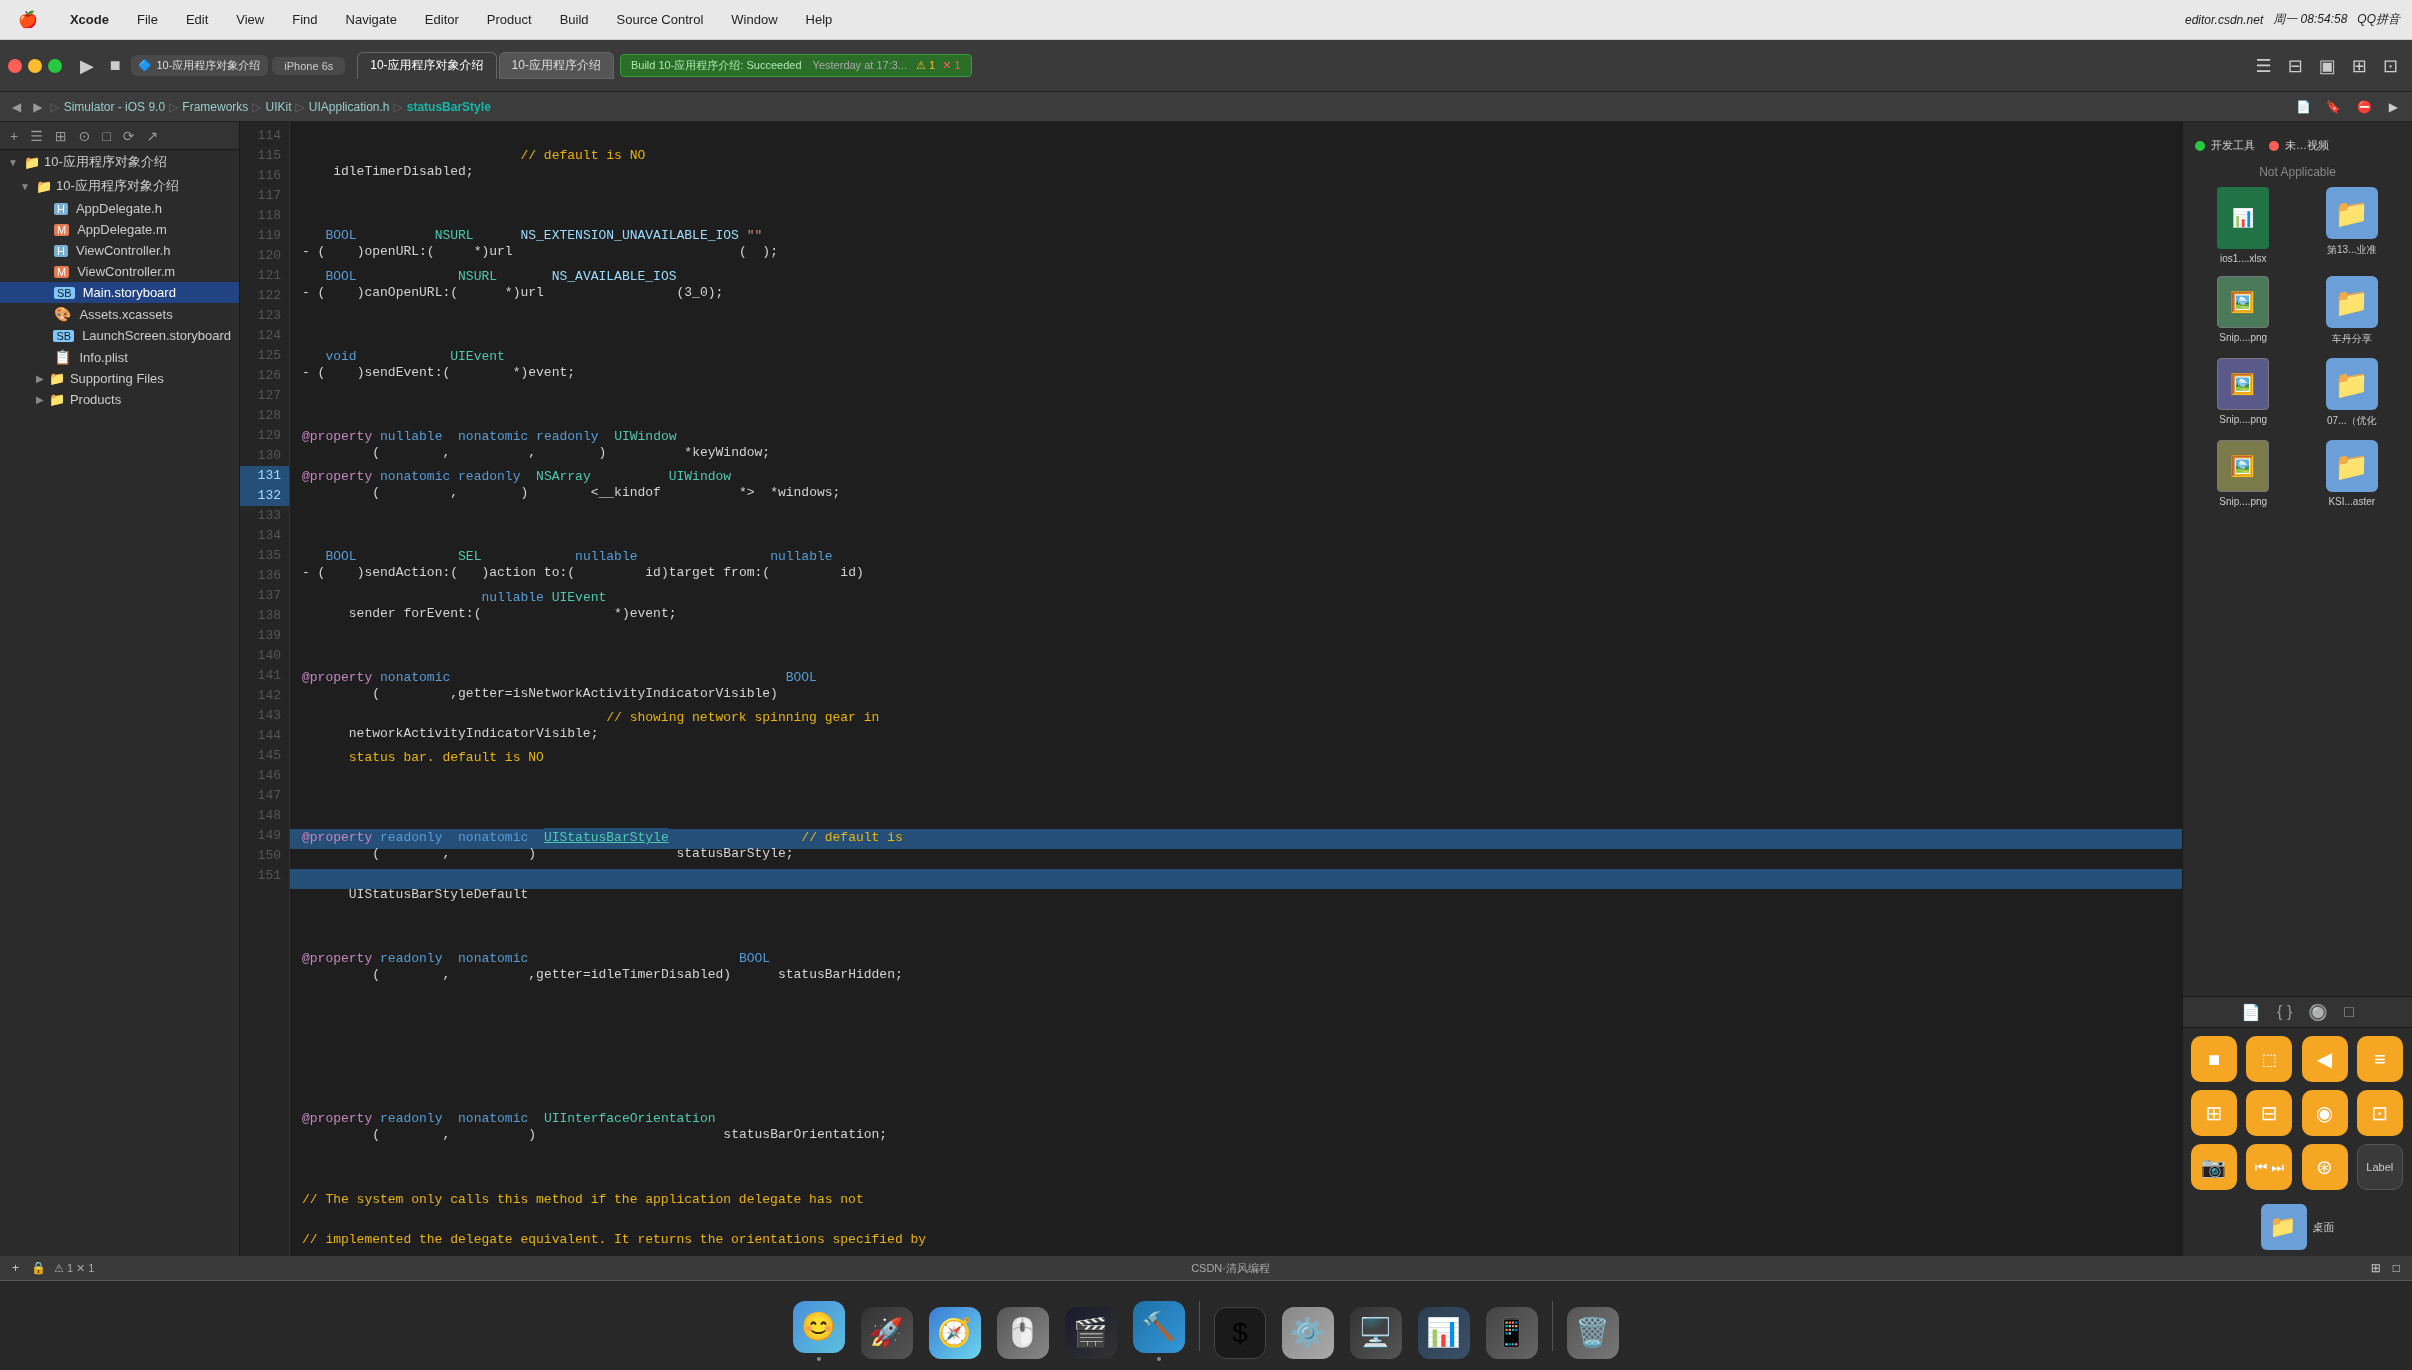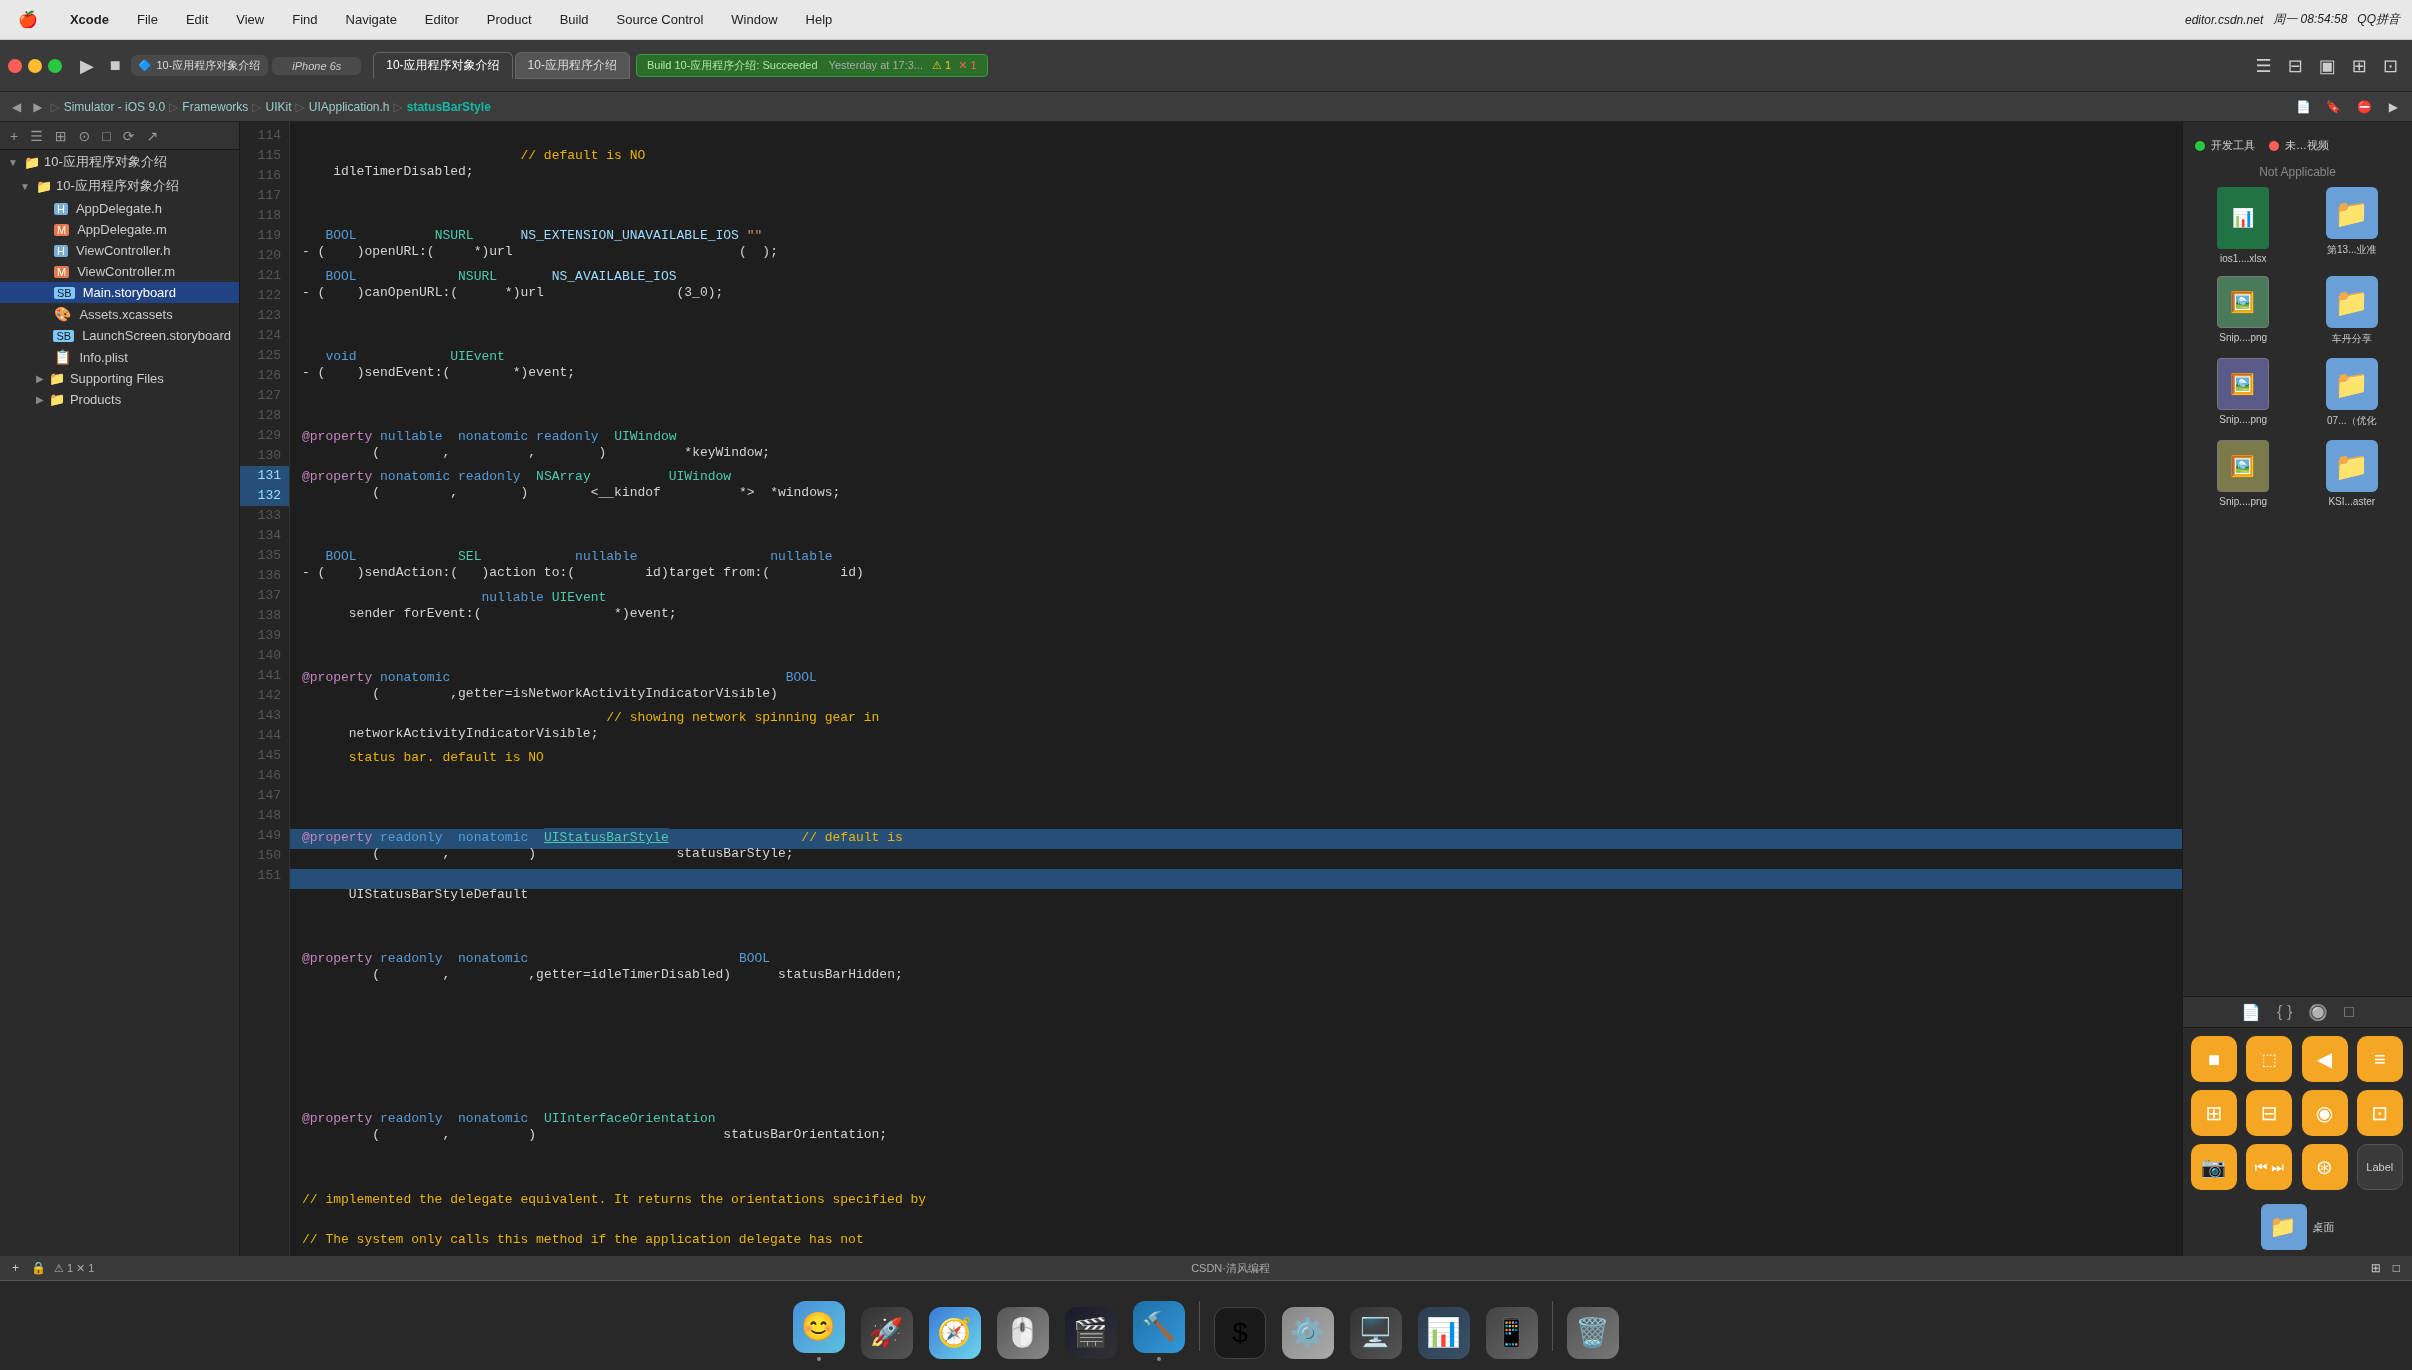--- a/index.html
+++ b/index.html
@@ -442,21 +442,21 @@
     <button class="tl-btn tl-red"></button>
     <button class="tl-btn tl-yellow"></button>
     <button class="tl-btn tl-green"></button>
   </div>
   <button class="toolbar-btn">▶</button>
   <button class="toolbar-btn">■</button>
   <div style="display:flex;align-items:center;gap:4px;background:#4a4a4a;border-radius:6px;padding:3px 8px;font-size:12px;color:#ccc;">
     <span style="font-size:11px;">🔷</span>
     <span style="font-size:11px;color:#ddd;">10-应用程序对象介绍</span>
   </div>
-  <div style="display:flex;align-items:flex-start;gap:4px;background:#4a4a4a;border-radius:6px;padding:3px 20px;font-size:11px;color:#ccc;font-style:italic;">
+  <div style="display:flex;align-items:flex-start;gap:4px;background:#4a4a4a;border-radius:6px;padding:3px 12px;font-size:11px;color:#ccc;">
     <span>iPhone 6s</span>
   </div>
   <div class="tab-bar">
     <div class="tab active">10-应用程序对象介绍</div>
     <div class="tab">10-应用程序介绍</div>
     <div class="build-status">
       <span>Build 10-应用程序介绍: Succeeded</span>
       <span style="color:#aaa;margin-left:8px;">Yesterday at 17:3...</span>
       <span style="color:#ffbd2e;margin-left:6px;">⚠ <span>1</span></span>
       <span style="color:#ff5f57;margin-left:4px;">✕ <span>1</span></span>
@@ -629,22 +629,22 @@
 <div class="code-line"> </div>
 <div class="code-line highlighted"><span class="kw">@property</span><span class="plain">(</span><span class="kw2">readonly</span><span class="plain">, </span><span class="kw2">nonatomic</span><span class="plain">) </span><span style="background:#264f78;text-decoration:underline;color:#4ec9b0;">UIStatusBarStyle</span><span class="plain"> statusBarStyle; </span><span class="comment">// default is</span></div>
 <div class="code-line highlighted"><span class="plain">      UIStatusBarStyleDefault</span></div>
 <div class="code-line"> </div>
 <div class="code-line"><span class="kw">@property</span><span class="plain">(</span><span class="kw2">readonly</span><span class="plain">, </span><span class="kw2">nonatomic</span><span class="plain">,getter=idleTimerDisabled) </span><span class="kw2">BOOL</span><span class="plain"> statusBarHidden;</span></div>
 <div class="code-line"> </div>
 <div class="code-line"> </div>
 <div class="code-line"> </div>
 <div class="code-line"><span class="kw">@property</span><span class="plain">(</span><span class="kw2">readonly</span><span class="plain">, </span><span class="kw2">nonatomic</span><span class="plain">) </span><span class="type">UIInterfaceOrientation</span><span class="plain"> statusBarOrientation;</span></div>
 <div class="code-line"> </div>
+<div class="code-line"><span class="comment">// The system only calls this method if the application delegate has not</span></div>
 <div class="code-line"><span class="comment">// implemented the delegate equivalent. It returns the orientations specified by</span></div>
-<div class="code-line"><span class="comment">// The system only calls this method if the application delegate has not</span></div>
 
 
 
 
 
 
 
 
 
 

